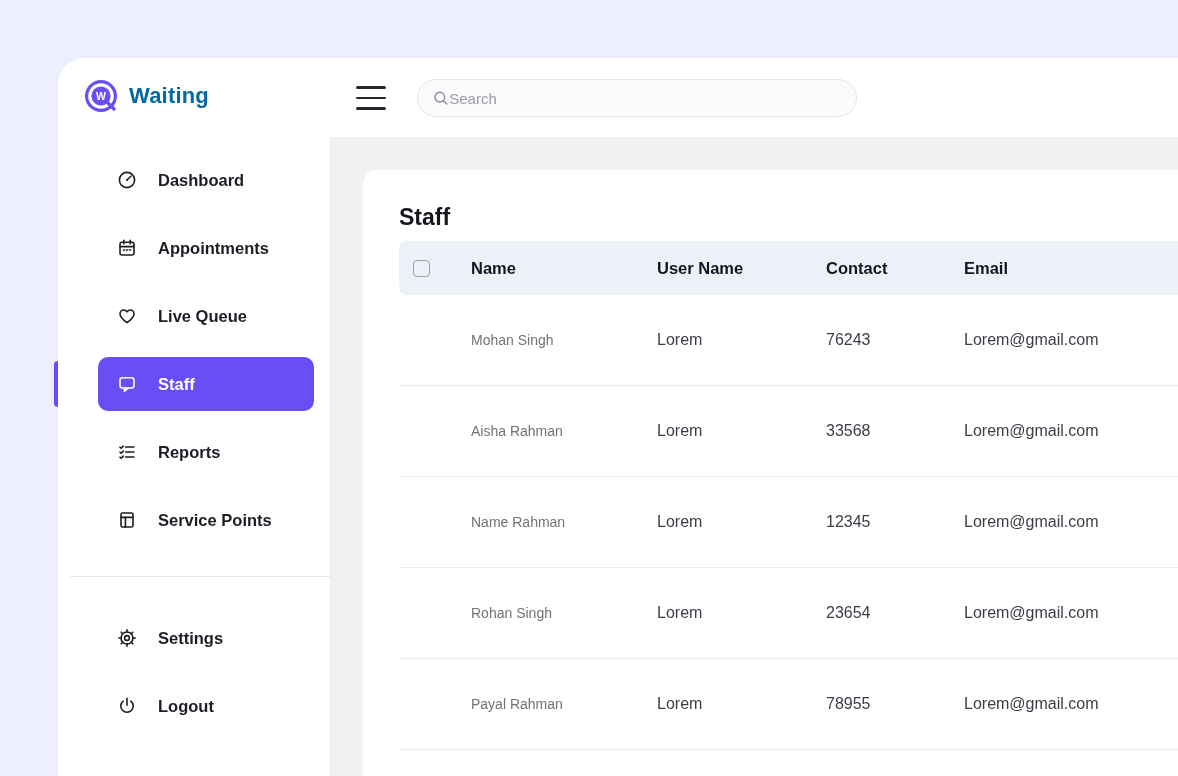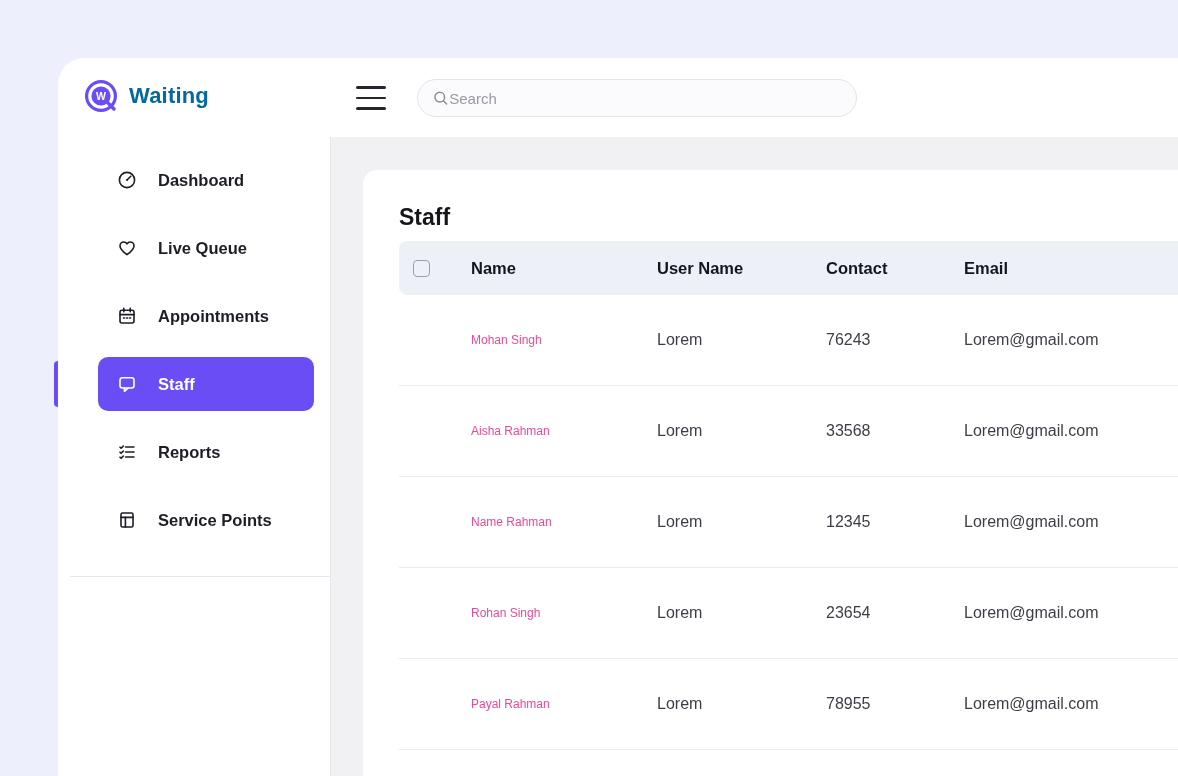--- a/index.html
+++ b/index.html
@@ -104,21 +104,21 @@
   }
   .tbody-row { height: 91px; border-bottom: 1px solid #ebebee; font-size: 16px; color: #3d3d47; }
   .cell { padding-left: 24px; }
   .cell-check { padding-left: 14px; display: flex; align-items: center; }
   .checkbox {
     appearance: none; -webkit-appearance: none;
     width: 17px; height: 17px;
     border: 1.6px solid #9aa0ae; border-radius: 4px;
     background: transparent; cursor: pointer;
   }
-  .name-cell { font-size: 12px; color: #ec4899; font-weight: 500; }
+  .name-cell { font-size: 14px; color: #737373; font-weight: 500; }
 </style>
 </head>
 <body>
 
 <div class="window">
 
   <div class="logo-wrap">
     <svg width="36" height="36" viewBox="0 0 36 36">
       <circle cx="18" cy="18" r="14.4" fill="none" stroke="#6a4df4" stroke-width="3.2"></circle>
       <line x1="24.5" y1="24.5" x2="31" y2="31" stroke="#6a4df4" stroke-width="3.4" stroke-linecap="round"></line>
@@ -154,35 +154,35 @@
             <path d="M10 10 L13.8 6.2"></path>
             <circle cx="10" cy="10" r="0.9" fill="currentColor" stroke="none"></circle>
           </svg>
         </span>
         <span>Dashboard</span>
       </li>
 
       <li class="nav-item">
         <span class="icon">
           <svg viewBox="0 0 20 20" width="20" height="20" fill="none" stroke="currentColor" stroke-width="1.6" stroke-linecap="round" stroke-linejoin="round">
-            <path d="M10 16.6C6.1 13.7 3 11.2 3 7.9 3 5.7 4.7 4 6.7 4c1.3 0 2.6.7 3.3 1.9C10.7 4.7 12 4 13.3 4 15.3 4 17 5.7 17 7.9c0 3.3-3.1 5.8-7 8.7z"></path>
-          </svg>
-        </span>
-        <span>Live Queue</span>
-      </li>
-
-      <li class="nav-item">
-        <span class="icon">
-          <svg viewBox="0 0 20 20" width="20" height="20" fill="none" stroke="currentColor" stroke-width="1.6" stroke-linecap="round" stroke-linejoin="round">
             <rect x="3" y="4.3" width="14" height="12.7" rx="2"></rect>
             <path d="M3 8.6h14M6.8 2.3v3.4M13.2 2.3v3.4"></path>
             <path d="M6.5 12h1M9.5 12h1M12.5 12h1"></path>
           </svg>
         </span>
         <span>Appointments</span>
+      </li>
+
+      <li class="nav-item">
+        <span class="icon">
+          <svg viewBox="0 0 20 20" width="20" height="20" fill="none" stroke="currentColor" stroke-width="1.6" stroke-linecap="round" stroke-linejoin="round">
+            <path d="M10 16.6C6.1 13.7 3 11.2 3 7.9 3 5.7 4.7 4 6.7 4c1.3 0 2.6.7 3.3 1.9C10.7 4.7 12 4 13.3 4 15.3 4 17 5.7 17 7.9c0 3.3-3.1 5.8-7 8.7z"></path>
+          </svg>
+        </span>
+        <span>Live Queue</span>
       </li>
 
       <li class="nav-item active">
         <span class="icon">
           <svg viewBox="0 0 20 20" width="20" height="20" fill="none" stroke="currentColor" stroke-width="1.6" stroke-linecap="round" stroke-linejoin="round">
             <rect x="3" y="3.8" width="14" height="10.2" rx="2.4"></rect>
             <path d="M7.4 14v3.3L11.3 14"></path>
           </svg>
         </span>
         <span>Staff</span>
@@ -207,20 +207,41 @@
             <path d="M4 7.4h12"></path>
             <path d="M8.4 7.4V17"></path>
           </svg>
         </span>
         <span>Service Points</span>
       </li>
     </ul>
 
     <div class="side-divider"></div>
 
+    <ul class="nav" style="padding-top:0;">
+      <li class="nav-item">
+        <span class="icon">
+          <svg viewBox="0 0 20 20" width="20" height="20" fill="none" stroke="currentColor" stroke-width="1.6" stroke-linecap="round">
+            <circle cx="10" cy="10" r="6"></circle>
+            <circle cx="10" cy="10" r="2.4"></circle>
+            <path d="M10 1.8v2.2M10 16v2.2M1.8 10h2.2M16 10h2.2M4.2 4.2l1.6 1.6M14.2 14.2l1.6 1.6M15.8 4.2l-1.6 1.6M5.8 14.2l-1.6 1.6"></path>
+          </svg>
+        </span>
+        <span>Settings</span>
+      </li>
+      <li class="nav-item">
+        <span class="icon">
+          <svg viewBox="0 0 20 20" width="20" height="20" fill="none" stroke="currentColor" stroke-width="1.6" stroke-linecap="round">
+            <path d="M10 2.6v6.6"></path>
+            <path d="M6.2 5.2a6.2 6.2 0 1 0 7.6 0"></path>
+          </svg>
+        </span>
+        <span>Logout</span>
+      </li>
+    </ul>
   </nav>
 
   <div class="main">
     <div class="card">
       <div class="card-title">Staff</div>
 
       <div class="table">
 
         <div class="trow thead">
           <div class="cell-check">

